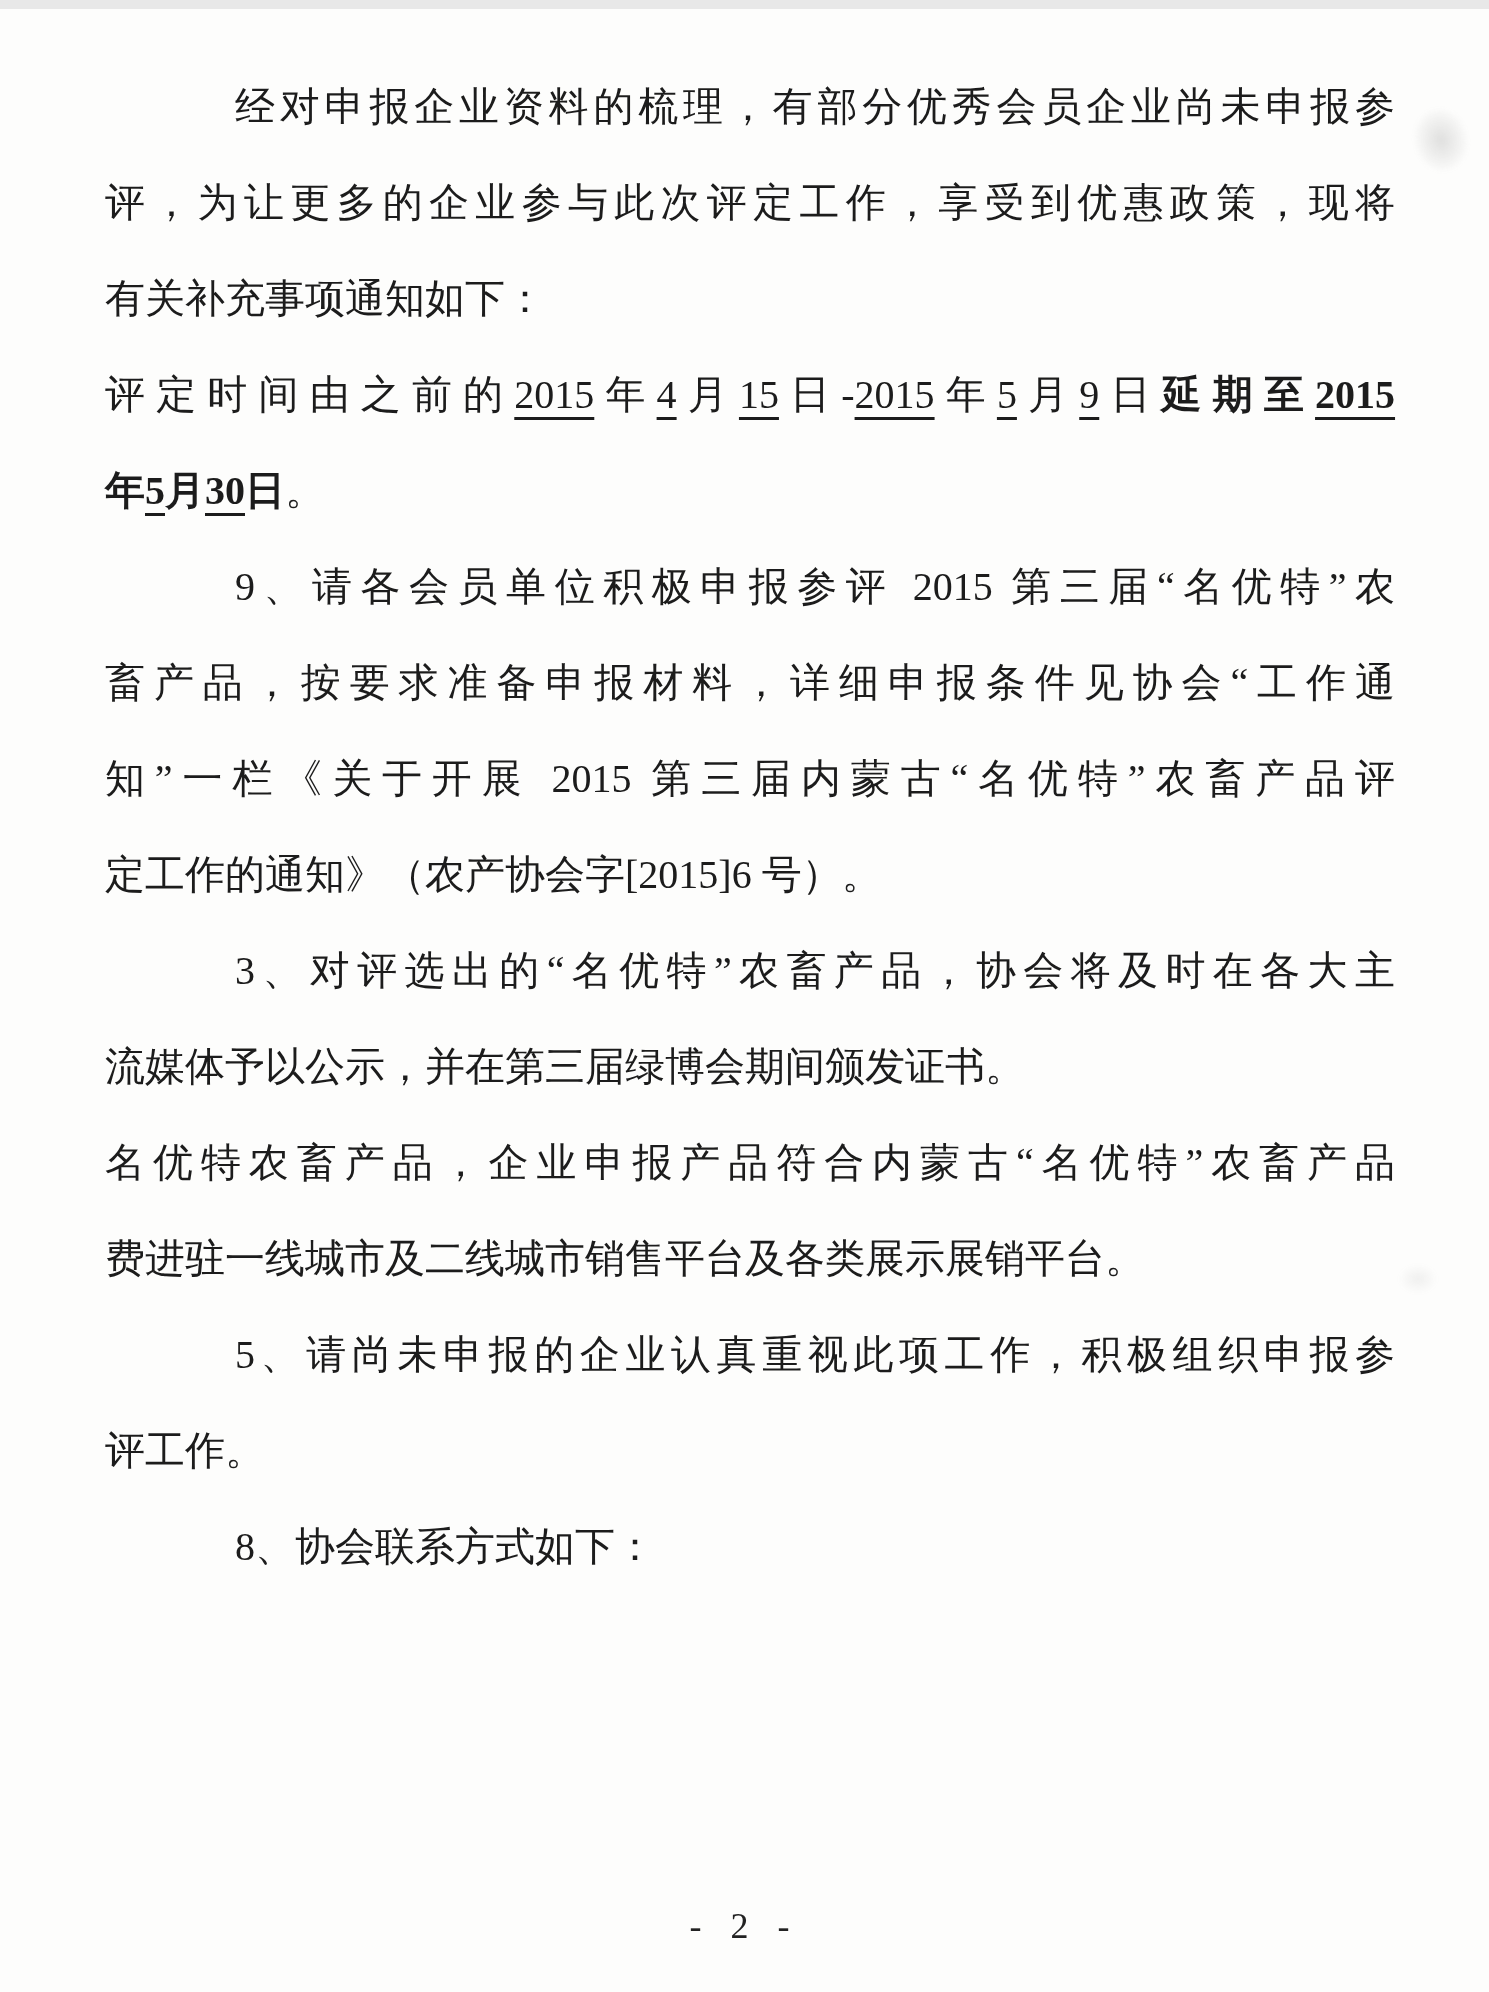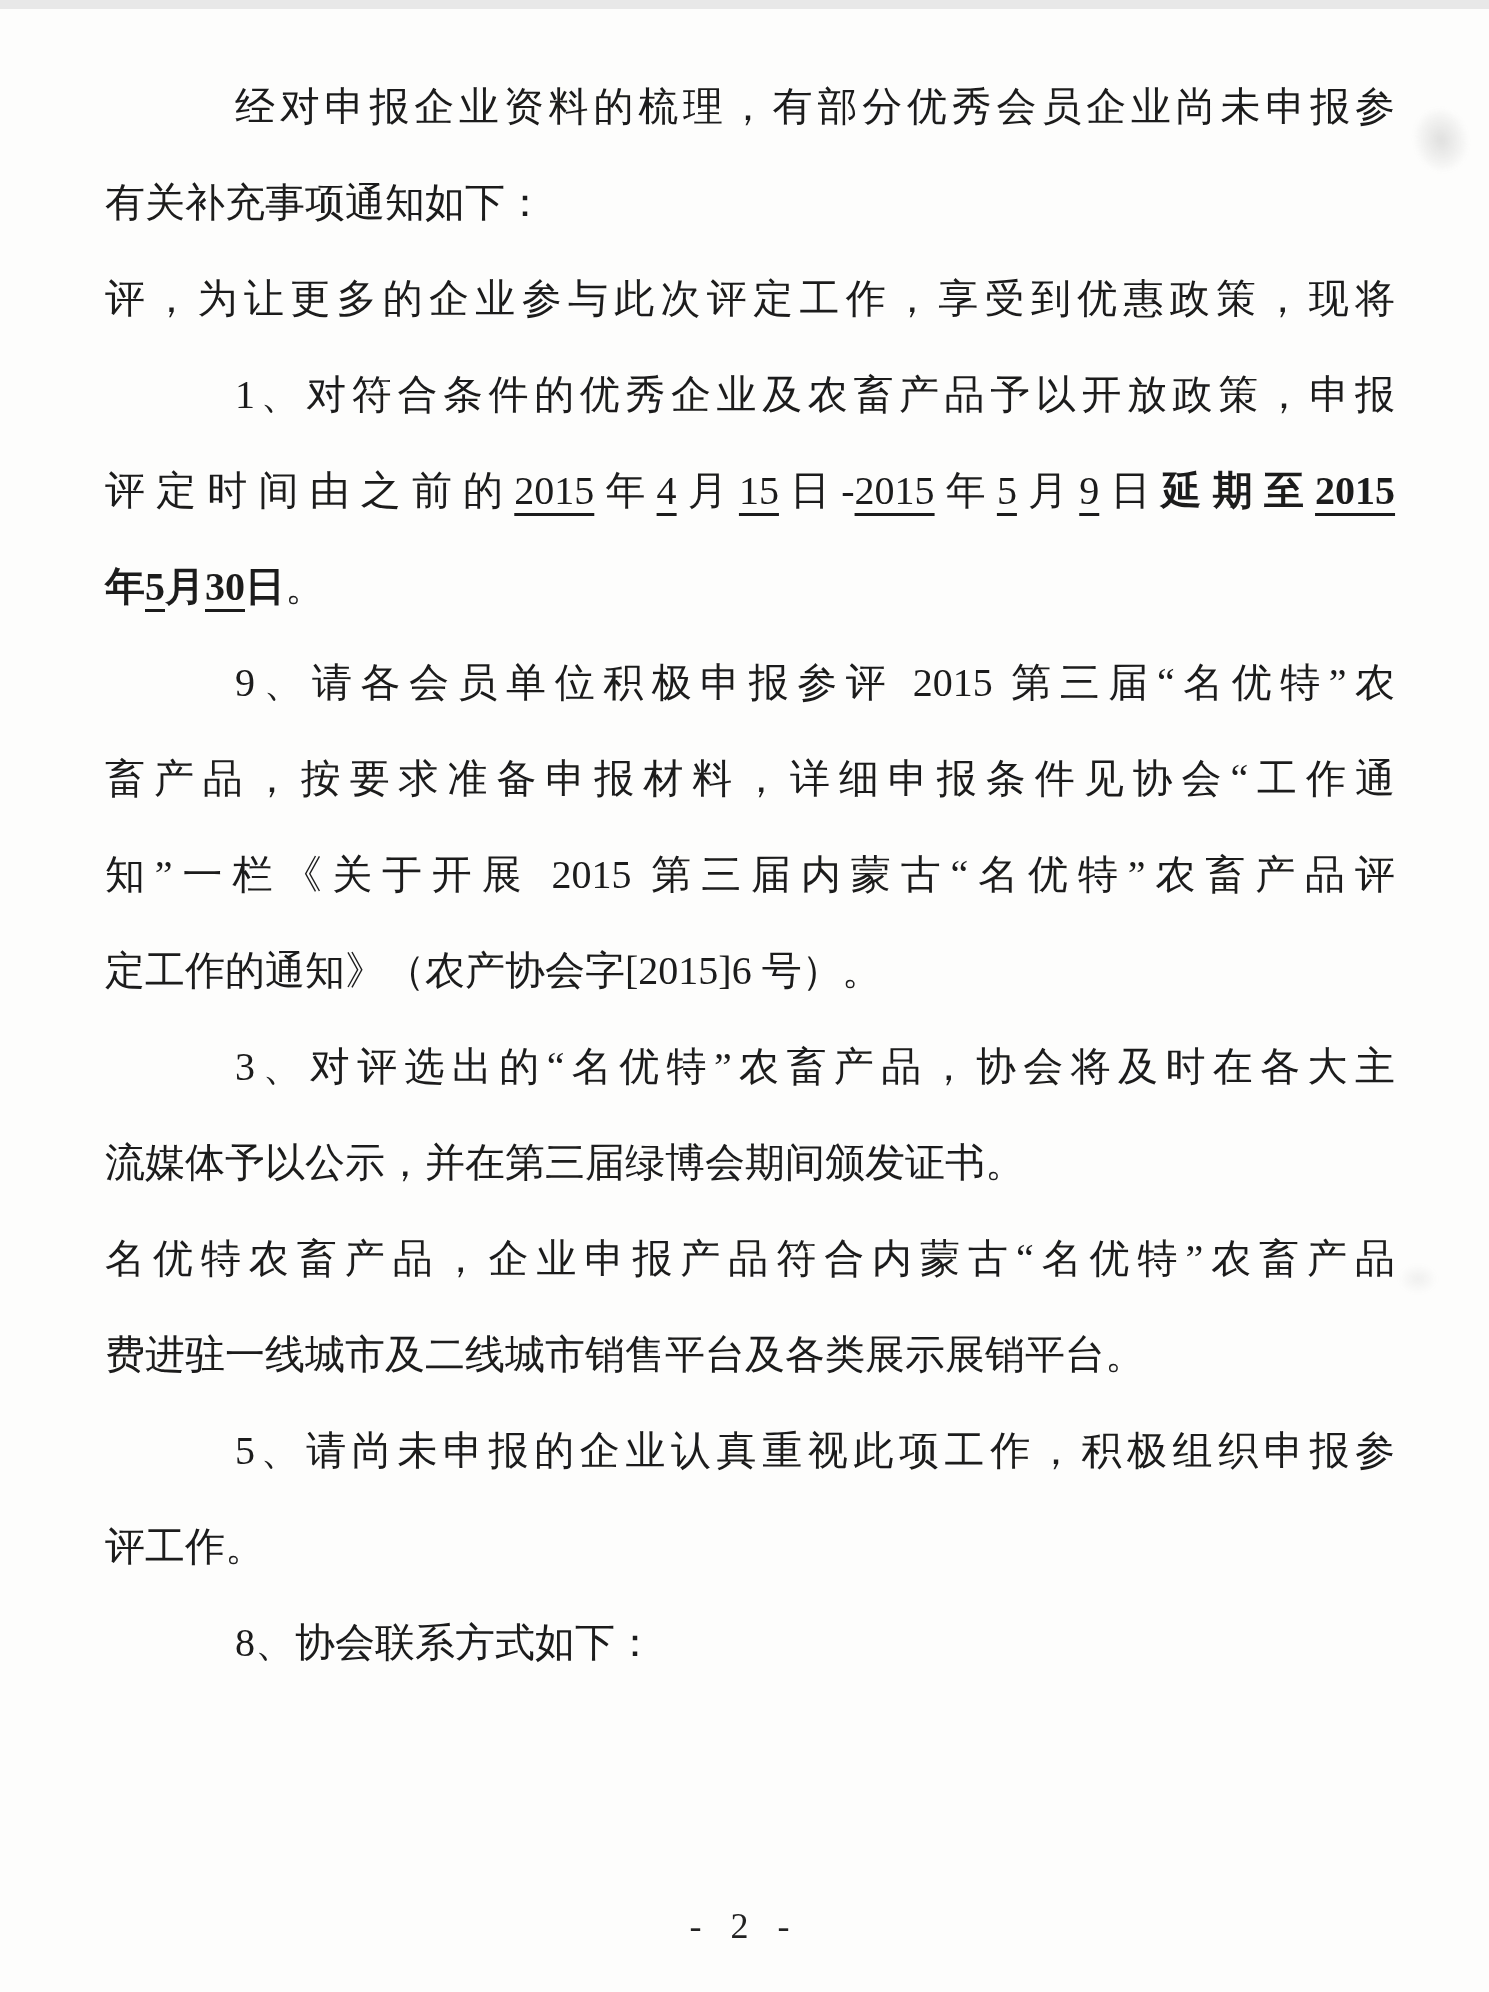--- a/index.html
+++ b/index.html
@@ -62,24 +62,23 @@
 <body>
 
 <div class="page">
 
   <div class="scan-artifact-1"></div>
   <div class="scan-artifact-2"></div>
 
   <div class="content">
 
     <p class="line fill ind">经对申报企业资料的梳理，有部分优秀会员企业尚未申报参</p>
+    <p class="line fill">评，为让更多的企业参与此次评定工作，享受到优惠政策，现将</p>
     <p class="line">有关补充事项通知如下：</p>
-    <p class="line fill">评，为让更多的企业参与此次评定工作，享受到优惠政策，现将</p>
 
-    <p class="line fill ind">1、对符合条件的优秀企业及农畜产品予以开放政策，申报</p>
 
     <p class="line fill">
       <span>评定时间由之前的</span><span class="u">2015</span><span>年</span><span class="u">4</span><span>月</span><span class="u">15</span><span>日-</span><span class="u">2015</span><span>年</span><span class="u">5</span><span>月</span><span class="u">9</span><span>日</span><span class="b">延期至</span><span class="b u">2015</span>
     </p>
 
     <p class="line">
       <span class="b">年</span><span class="b u">5</span><span class="b">月</span><span class="b u">30</span><span class="b">日</span><span>。</span>
     </p>
 
     <p class="line fill ind">9、请各会员单位积极申报参评 2015 第三届“名优特”农</p>

